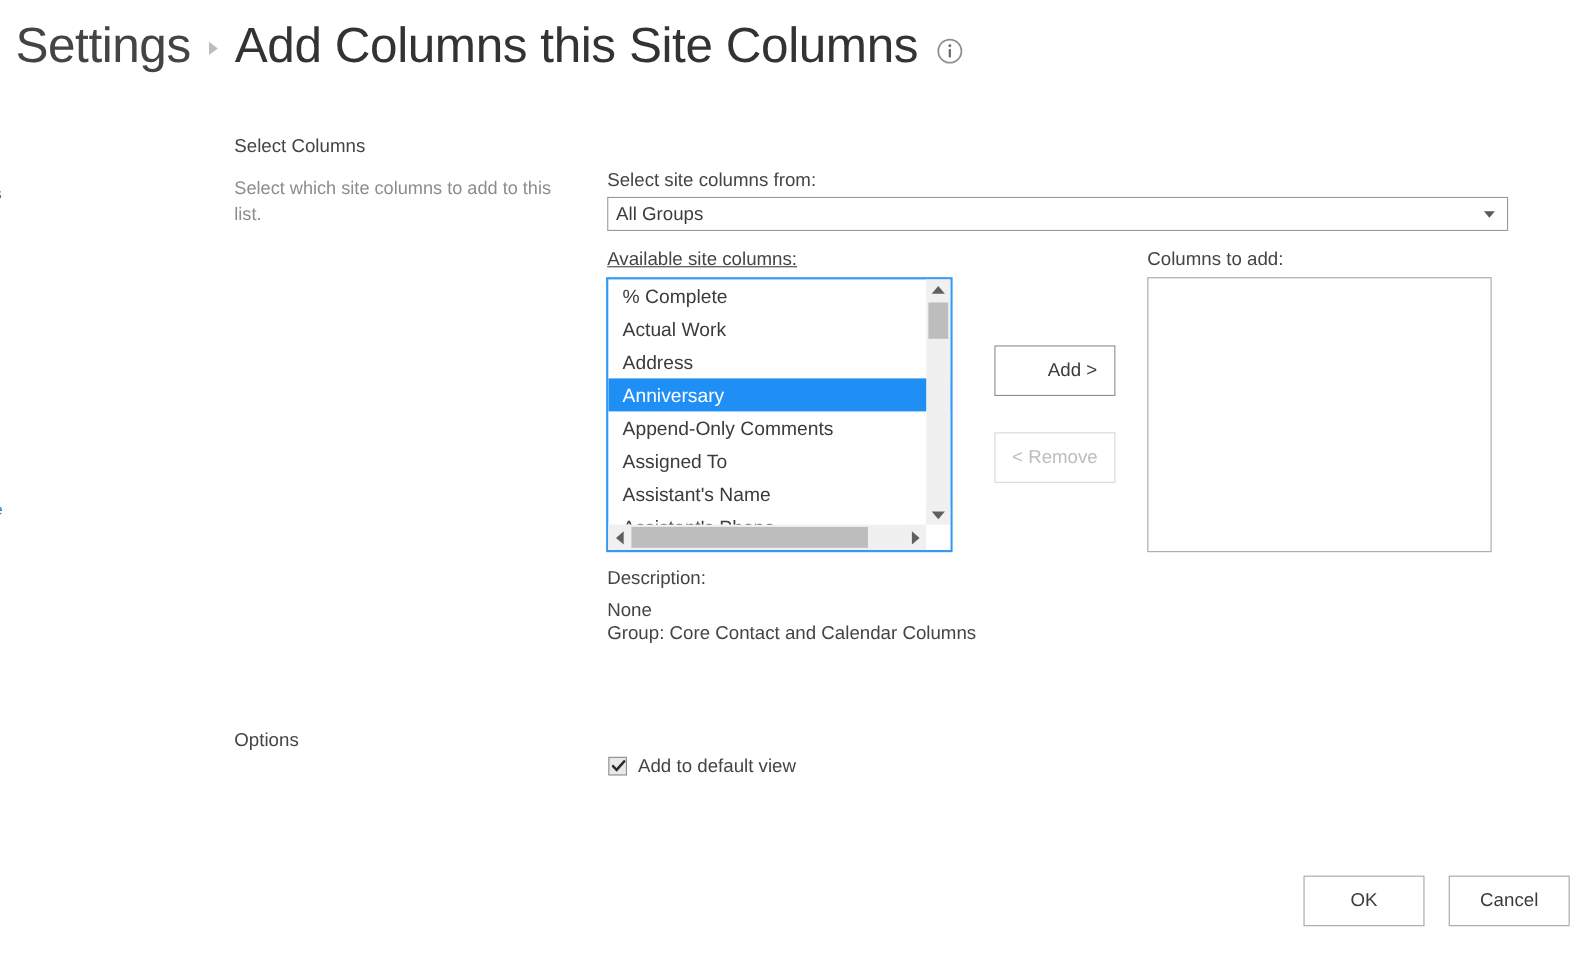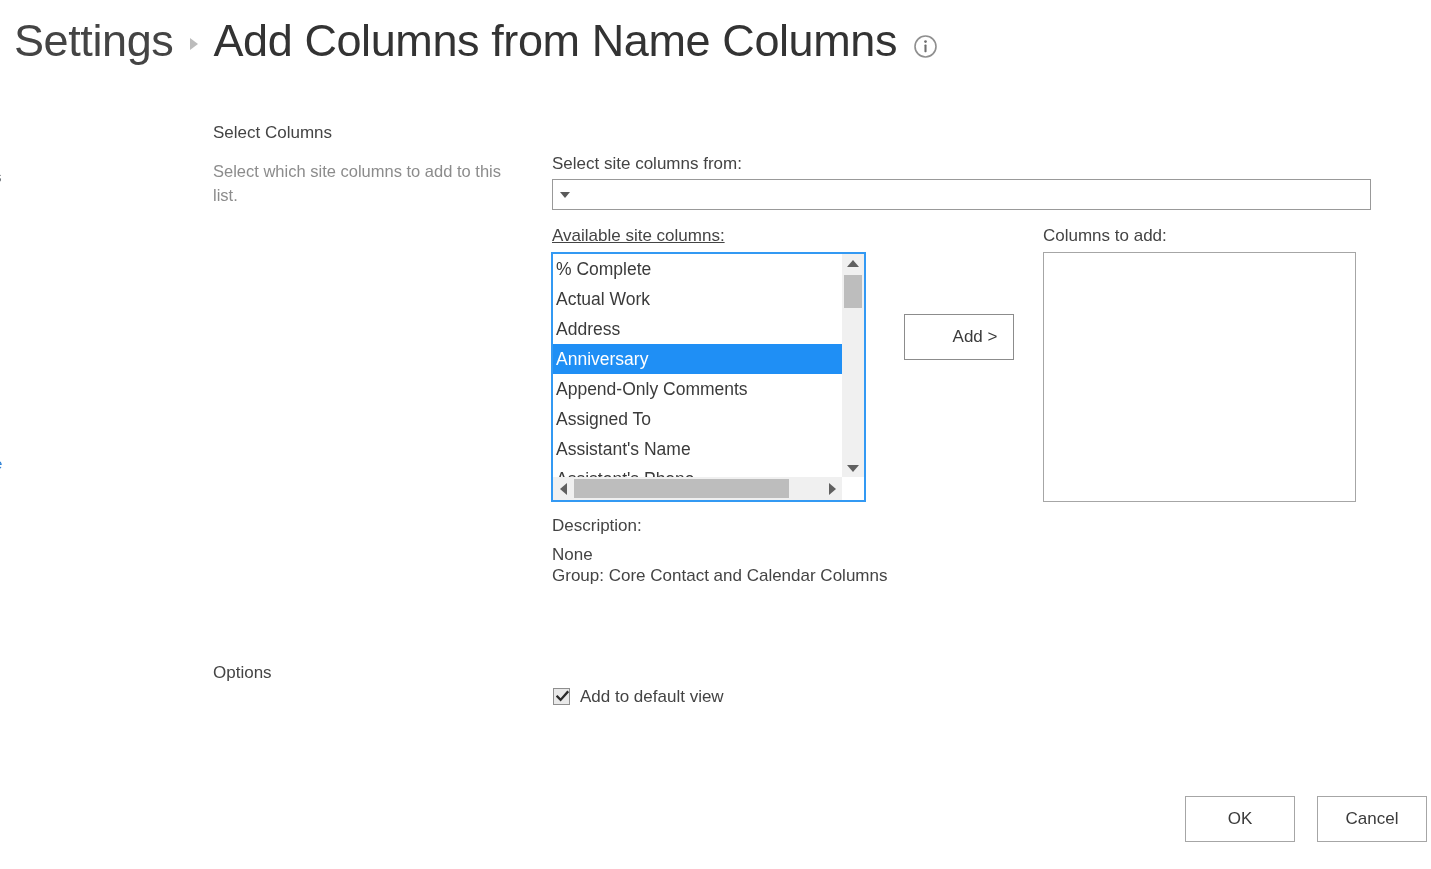--- a/index.html
+++ b/index.html
@@ -153,21 +153,21 @@
   .lb-items {
     position: absolute;
     left: 0; top: 0;
     right: 0;
     bottom: 23px;
     overflow: hidden;
   }
   .lb-item {
     height: 30px;
     line-height: 30px;
-    padding-left: 3px;
+    padding-left: 13px;
     font-size: 17.5px;
     color: #3b3b3b;
     white-space: nowrap;
     cursor: default;
   }
   .lb-item.selected {
     background: #1f8ff5;
     color: #ffffff;
   }
 
@@ -376,36 +376,37 @@
 <body>
 
 <div id="page">
 
   <div class="edge-remnant one">s</div>
   <div class="edge-remnant two">e</div>
 
   <div class="title-bar">
     <span class="title-settings">Settings</span>
     <span class="breadcrumb-sep"></span>
-    <span class="title-page">Add Columns from Name Columns</span>
+    <span class="title-page">Add Columns this Site Columns</span>
     <span class="info-icon">
       <svg width="25" height="25" viewBox="0 0 25 25">
         <circle cx="12.5" cy="12.5" r="10.5" fill="none" stroke="#8f8f8f" stroke-width="1.6"></circle>
         <circle cx="12.5" cy="7.6" r="1.35" fill="#6e6e6e"></circle>
         <rect x="11.45" y="10.6" width="2.1" height="7.6" rx="0.6" fill="#6e6e6e"></rect>
       </svg>
     </span>
   </div>
 
   <div class="section-head select-columns">Select Columns</div>
   <div class="section-desc">Select which site columns to add to this list.</div>
   <div class="section-head options">Options</div>
 
   <div class="field-label lbl-select-from">Select site columns from:</div>
   <div class="dropdown">
+    <span class="dd-value">All Groups</span>
     <span class="dd-arrow"></span>
   </div>
 
   <div class="field-label lbl-available">Available site columns:</div>
 
   <div class="listbox">
     <div class="listbox-inner">
       <div class="lb-items">
         <div class="lb-item">% Complete</div>
         <div class="lb-item">Actual Work</div>
@@ -434,20 +435,21 @@
         <div class="hthumb"></div>
         <div class="sb-arrow-r">
             <span class="tri-r"></span>
           </div>
       </div>
       <div class="hcorner"></div>
     </div>
   </div>
 
   <div class="mid-btn btn-add">Add &gt;</div>
+  <div class="mid-btn btn-remove">&lt; Remove</div>
 
   <div class="field-label lbl-columns-add">Columns to add:</div>
   <div class="addbox"></div>
 
   <div class="desc-block">
     <div>Description:</div>
     <div>None</div>
   </div>
   <div class="group-line">Group: Core Contact and Calendar Columns</div>
 

